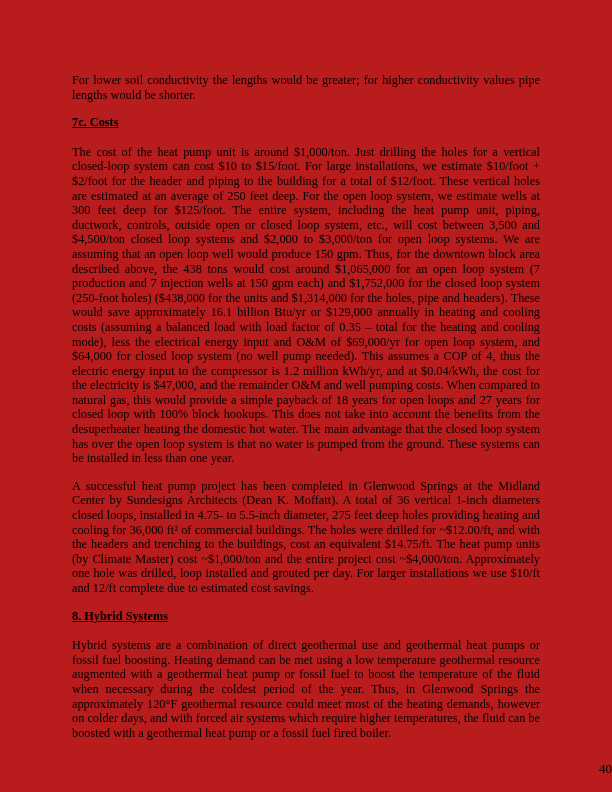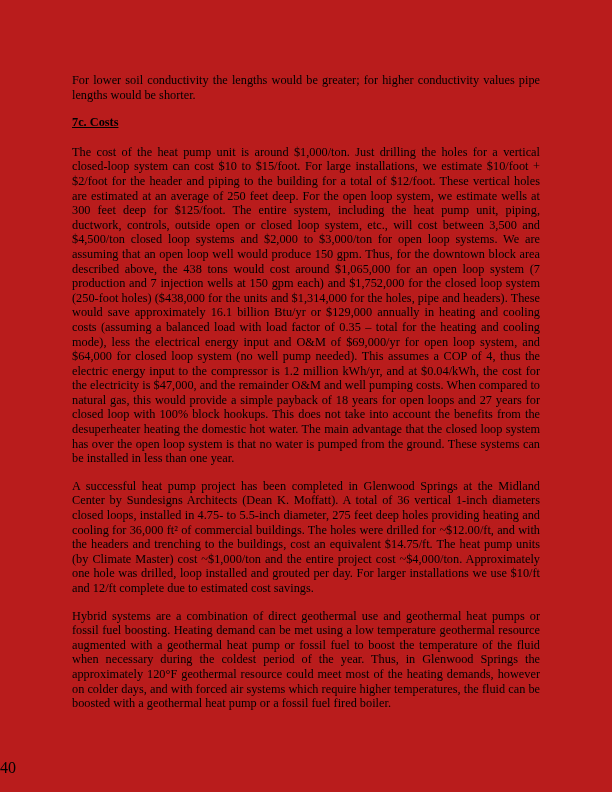--- a/index.html
+++ b/index.html
@@ -30,35 +30,36 @@
     line-height: 14.6px;
     font-weight: bold;
     text-decoration: underline;
     margin: 2px 0 15px 0;
   }
   .page-number {
     position: absolute;
     left: 0;
     right: 0;
     bottom: 15px;
-    text-align: left;
-    font-size: 16px;
+    text-align: right;
+    font-size: 13px;
   }
 </style>
 </head>
 <body>
 
 <div class="page">
 
   <p class="body-text">For lower soil conductivity the lengths would be greater; for higher conductivity values pipe lengths would be shorter.</p>
 
   <h2 class="section-heading">7c.  Costs</h2>
 
   <p class="body-text">The cost of the heat pump unit is around $1,000/ton.  Just drilling the holes for a vertical closed-loop system can cost $10 to $15/foot.  For large installations, we estimate $10/foot + $2/foot for the header and piping to the building for a total of $12/foot.  These vertical holes are estimated at an average of 250 feet deep.  For the open loop system, we estimate wells at 300 feet deep for $125/foot.   The entire system, including the heat pump unit, piping, ductwork, controls, outside open or closed loop system, etc., will cost between 3,500 and $4,500/ton closed loop systems and $2,000 to $3,000/ton for open loop systems.  We are assuming that an open loop well would produce 150 gpm.  Thus, for the downtown block area described above, the 438 tons would cost around $1,065,000 for an open loop system (7 production and 7 injection wells at 150 gpm each) and $1,752,000 for the closed loop system (250-foot holes) ($438,000 for the units and $1,314,000 for the holes, pipe and headers).  These would save approximately 16.1 billion Btu/yr or $129,000 annually in heating and cooling costs (assuming a balanced load with load factor of 0.35 – total for the heating and cooling mode), less the electrical energy input and O&amp;M of $69,000/yr for open loop system, and $64,000 for closed loop system (no well pump needed).  This assumes a COP of 4, thus the electric energy input to the compressor is 1.2 million kWh/yr, and at $0.04/kWh, the cost for the electricity is $47,000, and the remainder O&amp;M and well pumping costs.  When compared to natural gas, this would provide a simple payback of 18 years for open loops and 27 years for closed loop with 100% block hookups.  This does not take into account the benefits from the desuperheater heating the domestic hot water.  The main advantage that the closed loop system has over the open loop system is that no water is pumped from the ground.  These systems can be installed in less than one year.</p>
 
   <p class="body-text">A successful heat pump project has been completed in Glenwood Springs at the Midland Center by Sundesigns Architects (Dean K. Moffatt).  A total of 36 vertical 1-inch diameters closed loops, installed in 4.75- to 5.5-inch diameter, 275 feet deep holes  providing heating and cooling for 36,000 ft² of commercial buildings.  The holes were drilled for ~$12.00/ft, and with the headers and trenching to the buildings, cost an equivalent $14.75/ft.   The heat pump units (by Climate Master) cost ~$1,000/ton and the entire project cost ~$4,000/ton.  Approximately one hole was drilled, loop installed and grouted per day.  For larger installations we use $10/ft and 12/ft complete due to estimated cost savings.</p>
 
+  <h2 class="section-heading">8.  Hybrid Systems</h2>
 
   <p class="body-text">Hybrid systems are a combination of direct geothermal use and geothermal heat pumps or fossil fuel boosting.   Heating demand can be met using a low temperature geothermal resource augmented with a geothermal heat pump or fossil fuel to boost the temperature of the fluid when necessary during the coldest period of the year.  Thus, in Glenwood Springs the approximately 120°F geothermal resource could meet most of the heating demands, however on colder days, and with forced air systems which require higher temperatures, the fluid can be boosted with a geothermal heat pump or a fossil fuel fired boiler.</p>
 
   <div class="page-number">40</div>
 
 </div>
 
 </body></html>

